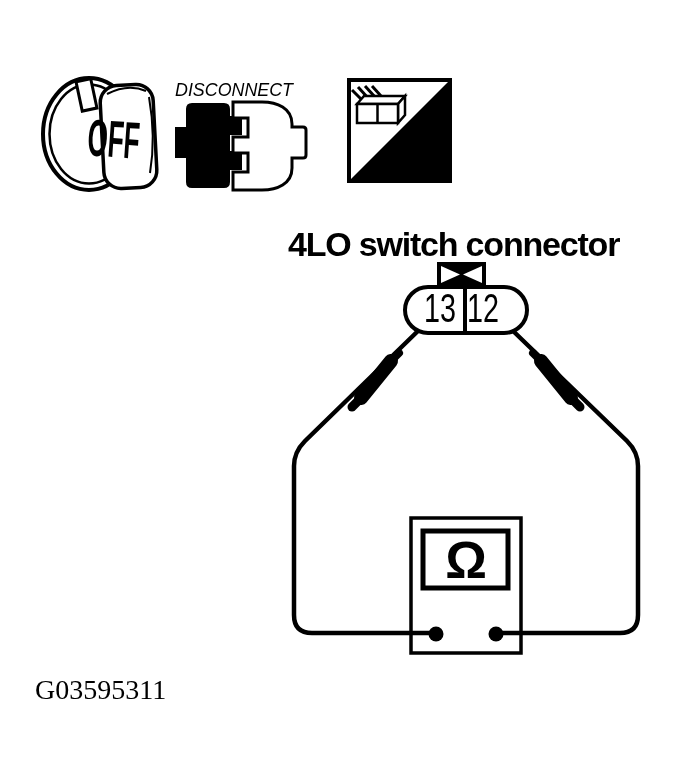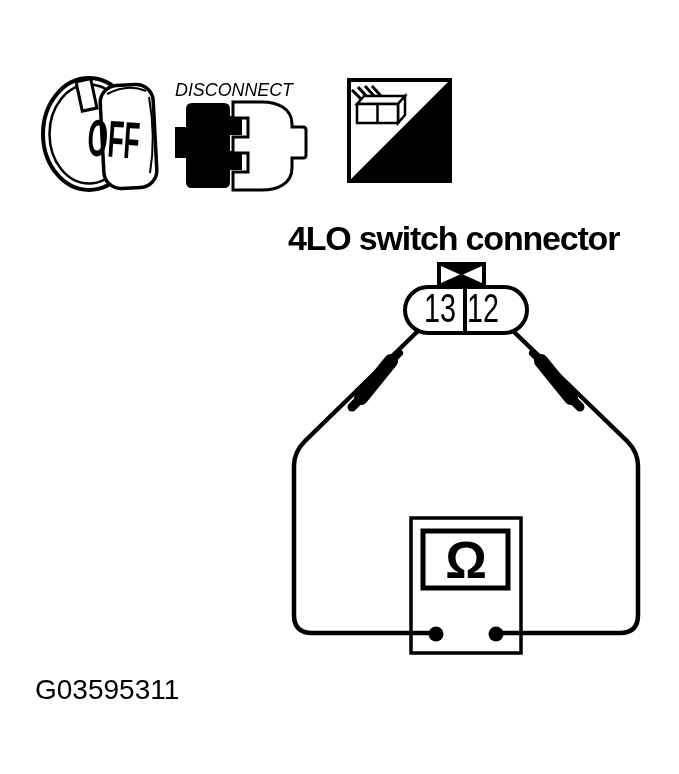--- a/index.html
+++ b/index.html
@@ -12,34 +12,35 @@
     position: relative;
     overflow: hidden;
   }
   .abs { position: absolute; }
   svg text {
     font-family: "Liberation Sans", sans-serif;
     fill: #000000;
   }
   #title {
     left: 288px;
-    top: 219px;
+    top: 225px;
     font-size: 34px;
     font-weight: bold;
     letter-spacing: -1.2px;
     color: #000000;
     white-space: nowrap;
   }
   #figure-id {
     left: 35px;
     top: 674px;
     font-size: 28px;
     color: #000000;
     letter-spacing: 0px;
     white-space: nowrap;
+    font-family: Liberation Serif, serif;
   }
   #icon-key   { left: 28px;  top: 70px;  width: 140px; height: 130px; }
   #icon-disc  { left: 165px; top: 70px;  width: 145px; height: 125px; font-style: italic; }
   #icon-ts    { left: 317px; top: 78px;  width: 101px; height: 105px; padding-left: 30px; }
   #diagram-svg { left: 0; top: 0; width: 679px; height: 774px; }
 </style>
 </head>
 <body>
 
 <div class="abs" id="icon-key">

